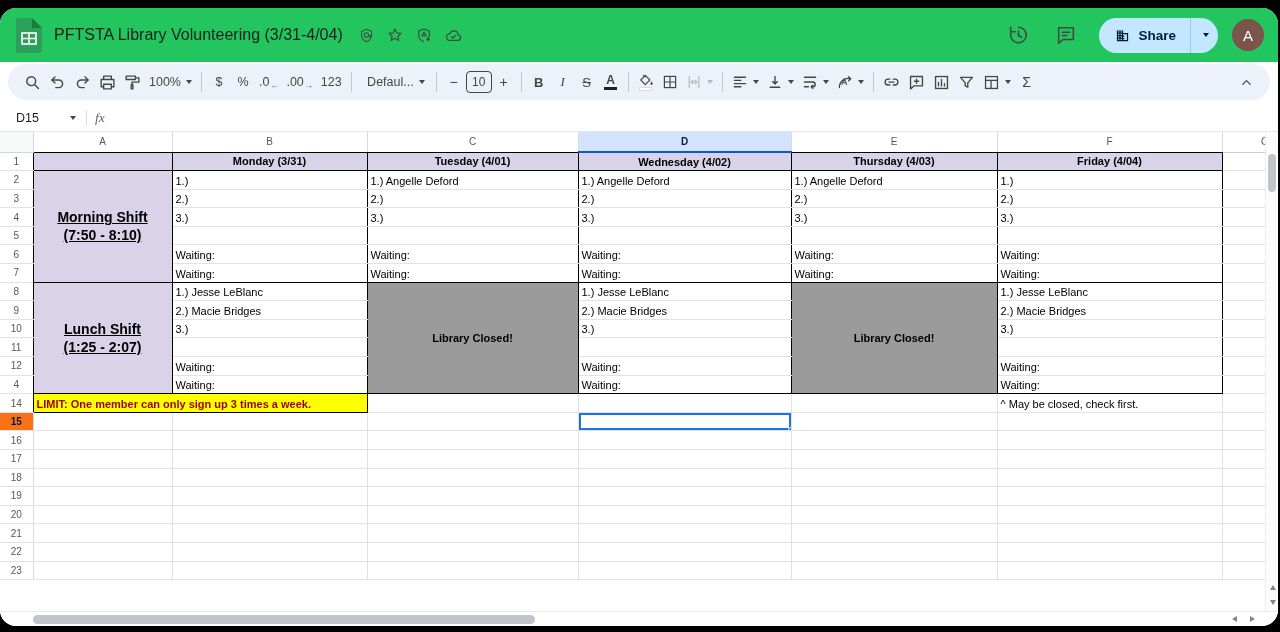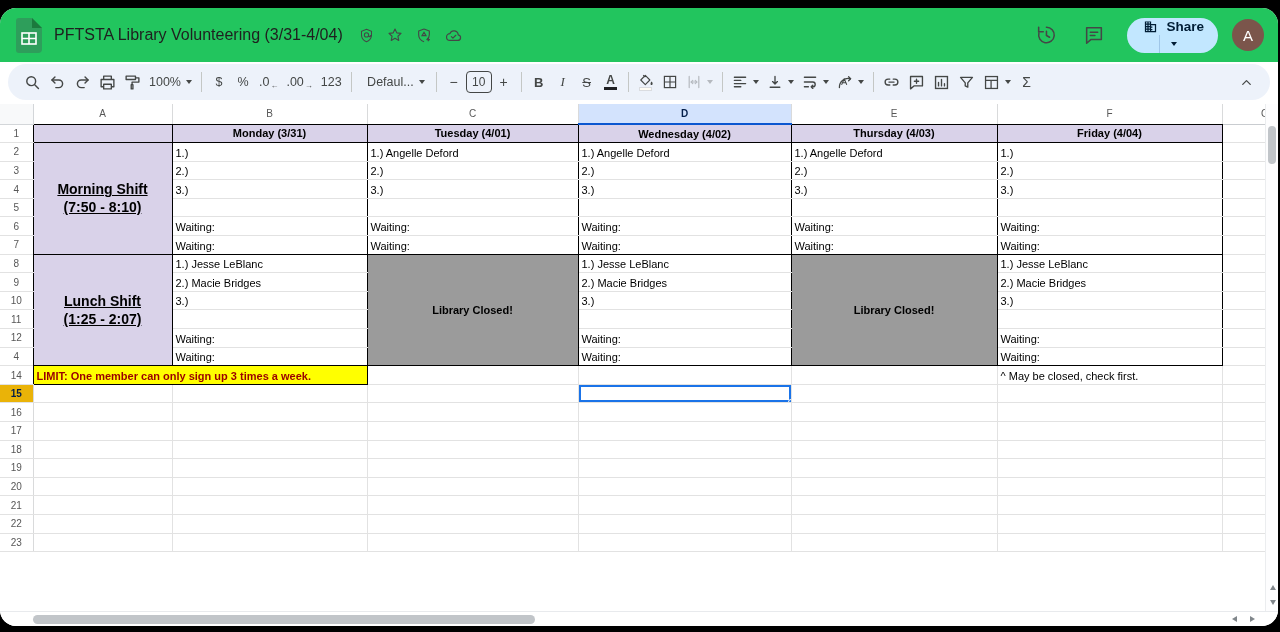--- a/index.html
+++ b/index.html
@@ -18,21 +18,21 @@
   .logo { flex:none; margin-right:12px; display:flex; }
   .title-wrap { display:flex; flex-direction:column; justify-content:center; }
   .title-row { display:flex; align-items:center; gap:16px; }
   .doc-title { font-size:16px; color:#1f1f1f; white-space:nowrap; }
   .doc-icons { display:flex; align-items:center; gap:13px; }
   .doc-icons span { display:flex; }
   .menubar { display:flex; margin-top:1px; margin-left:-7px; }
   .menubar span { font-size:13px; color:#1f1f1f; padding:1px 7px; border-radius:4px; cursor:default; }
   .top-right { margin-left:auto; display:flex; align-items:center; gap:10px; }
   .icon-btn { width:38px; height:38px; display:flex; align-items:center; justify-content:center; border-radius:50%; }
-  .share { display:flex; align-items:center; background:var(--share-bg); border-radius:100px; height:35px; overflow:hidden; margin-left:4px;flex-direction:column; }
+  .share { display:flex; align-items:center; background:var(--share-bg); border-radius:100px; height:35px; overflow:hidden; margin-left:4px; }
   .share-main { display:flex; align-items:center; gap:8px; padding:0 14px 0 16px; height:100%; }
   .share-main .lbl { font-size:13.5px; font-weight:600; color:#001d35; }
   .share-caret { display:flex; align-items:center; justify-content:center; width:28px; height:100%; border-left:1px solid #9fc6e8; }
   .avatar { width:32px; height:32px; border-radius:50%; background:#7b554b; color:#fff; font-size:15px; display:flex; align-items:center; justify-content:center; margin-left:4px; }
   
   .toolbar-row { padding:2px 8px 4px; flex:none; }
   .toolbar { background:#edf2fa; border-radius:100px; height:36px; display:flex; align-items:center; padding:0 12px; color:#444746; }
   .ti { height:26px; min-width:24px; padding:0 4px; border-radius:4px; display:flex; align-items:center; justify-content:center; gap:3px; font-size:12.5px; color:#444746; white-space:nowrap; }
   .sep { width:1px; height:20px; background:#c4c7c5; margin:0 5px; flex:none; }
   .dd { width:0; height:0; border-left:3.5px solid transparent; border-right:3.5px solid transparent; border-top:4px solid #444746; margin-left:2px; }
@@ -60,21 +60,21 @@
   table.sheet tr { height:18.6px; }
   table.sheet tr.hdr-row { height:20px; }
   .corner { background:#f8f9fa; border-right:1px solid #d3d6d9; border-bottom:1px solid #d3d6d9; }
   .colhdr { background:#fff; color:#575757; font-size:10px; font-weight:400; text-align:center;
             border-right:1px solid #d9dadb; border-bottom:1px solid #c9ccd0; }
   .colhdr.ch-dark { border-bottom:1px solid #000; }
   .colhdr.ch-sel { background:#d3e3fd; color:#041e49; font-weight:700; border-bottom:2px solid #0b57d0; }
   .rowhdr { background:#fff; color:#575757; font-size:10px; text-align:center;
             border-bottom:1px solid #e2e2e2; border-right:1px solid #d9dadb; }
   .rowhdr.rh-dark { border-right:1px solid #000; }
-  .rowhdr.rh-sel { background:#eab308; color:#041e49; font-weight:700;margin-top:28px; }
+  .rowhdr.rh-sel { background:#f97316; color:#041e49; font-weight:700;margin-top:28px; }
   td.cell { font-size:11px; color:#000; padding:0 3px 2px 3px; vertical-align:bottom; white-space:nowrap; overflow:hidden;
             border-right:1px solid #e2e2e2; border-bottom:1px solid #e2e2e2; }
   td.br { border-right:1px solid #000; }
   td.bb { border-bottom:1px solid #000; }
   td.purple { background:var(--purple); }
   td.dayhdr { font-size:11px; font-weight:700; text-align:center; vertical-align:middle; padding:0 3px; white-space:nowrap; overflow:hidden; }
   td.shiftlbl { text-align:center; vertical-align:middle; font-weight:700; font-size:14px; color:#000;text-decoration:underline; }
   td.shiftlbl div { line-height:18px; }
   td.closedcell { background:var(--gray); font-size:11px; font-weight:700; text-align:center; vertical-align:middle; color:#000;
                   border-right:1px solid #000; border-bottom:1px solid #000; }
@@ -338,20 +338,29 @@
       <span class="ti" style="font-size:14px;">Σ</span>
       <span class="grow"></span>
       <span class="ti">
         <svg width="15" height="15" viewBox="0 0 20 20" fill="none" stroke="#444746" stroke-width="1.7" stroke-linecap="round" stroke-linejoin="round">
             <path d="M5 12.5 10 7.5 15 12.5"></path>
           </svg>
       </span>
     </div>
   </div>
 
+  <div class="fbar">
+    <div class="namebox">
+      <span>D15</span>
+      <span class="dd"></span>
+    </div>
+    <div class="fdiv"></div>
+    <span class="fx">fx</span>
+    <div style="flex:1;height:100%;"></div>
+  </div>
 
   <div class="gridwrap">
     <div class="gridclip">
       <table class="sheet" id="sheet">
           <colgroup>
             <col style="width: 33px;">
             <col style="width: 139px;">
             <col style="width: 195px;">
             <col style="width: 211px;">
             <col style="width: 213px;">

